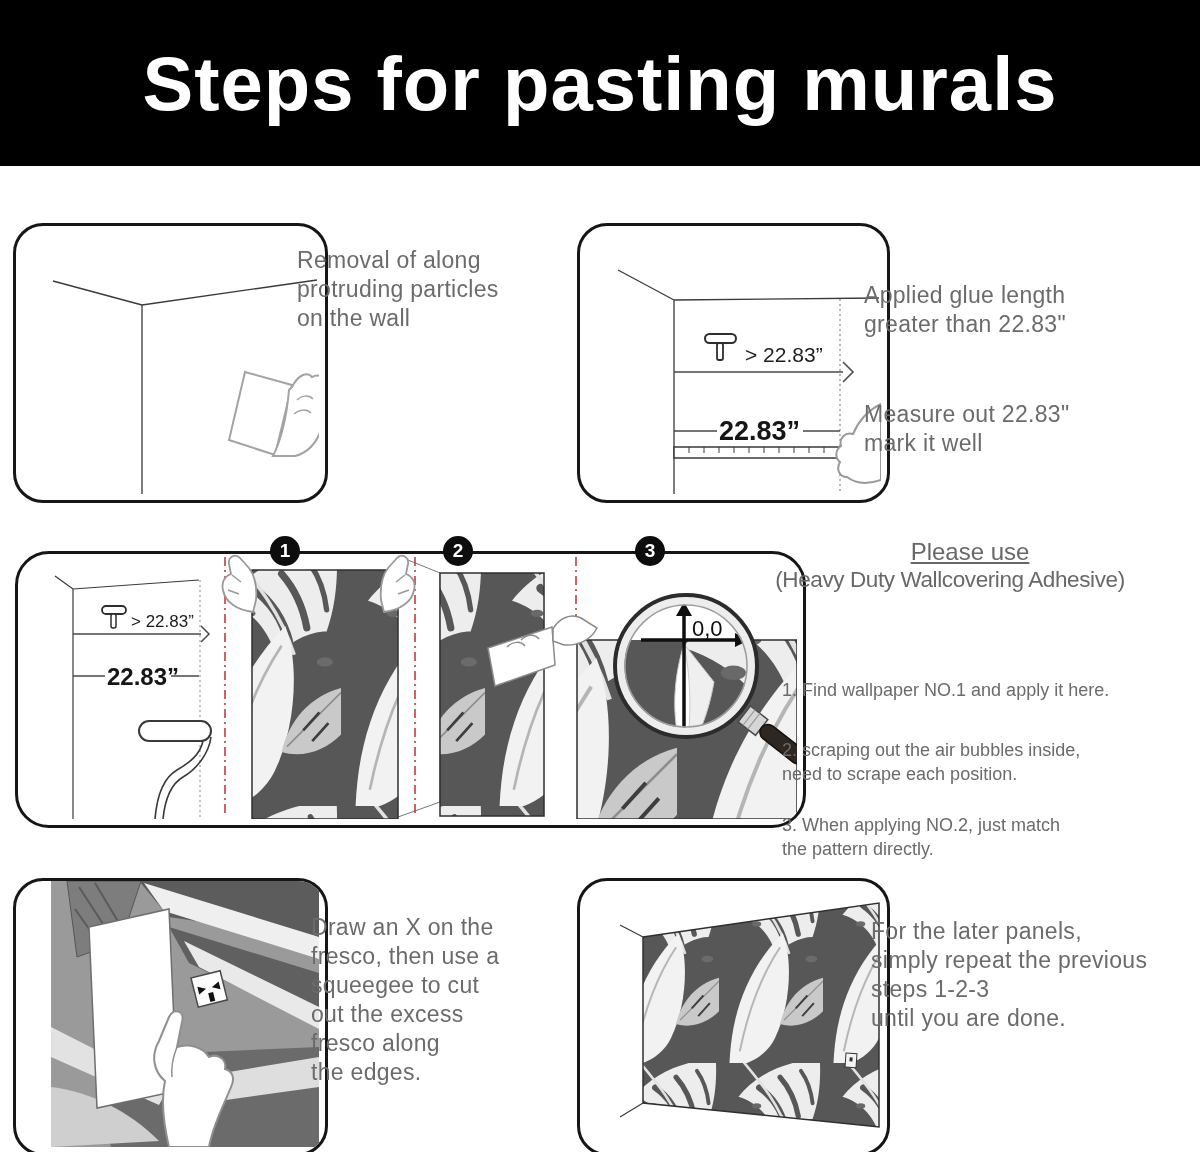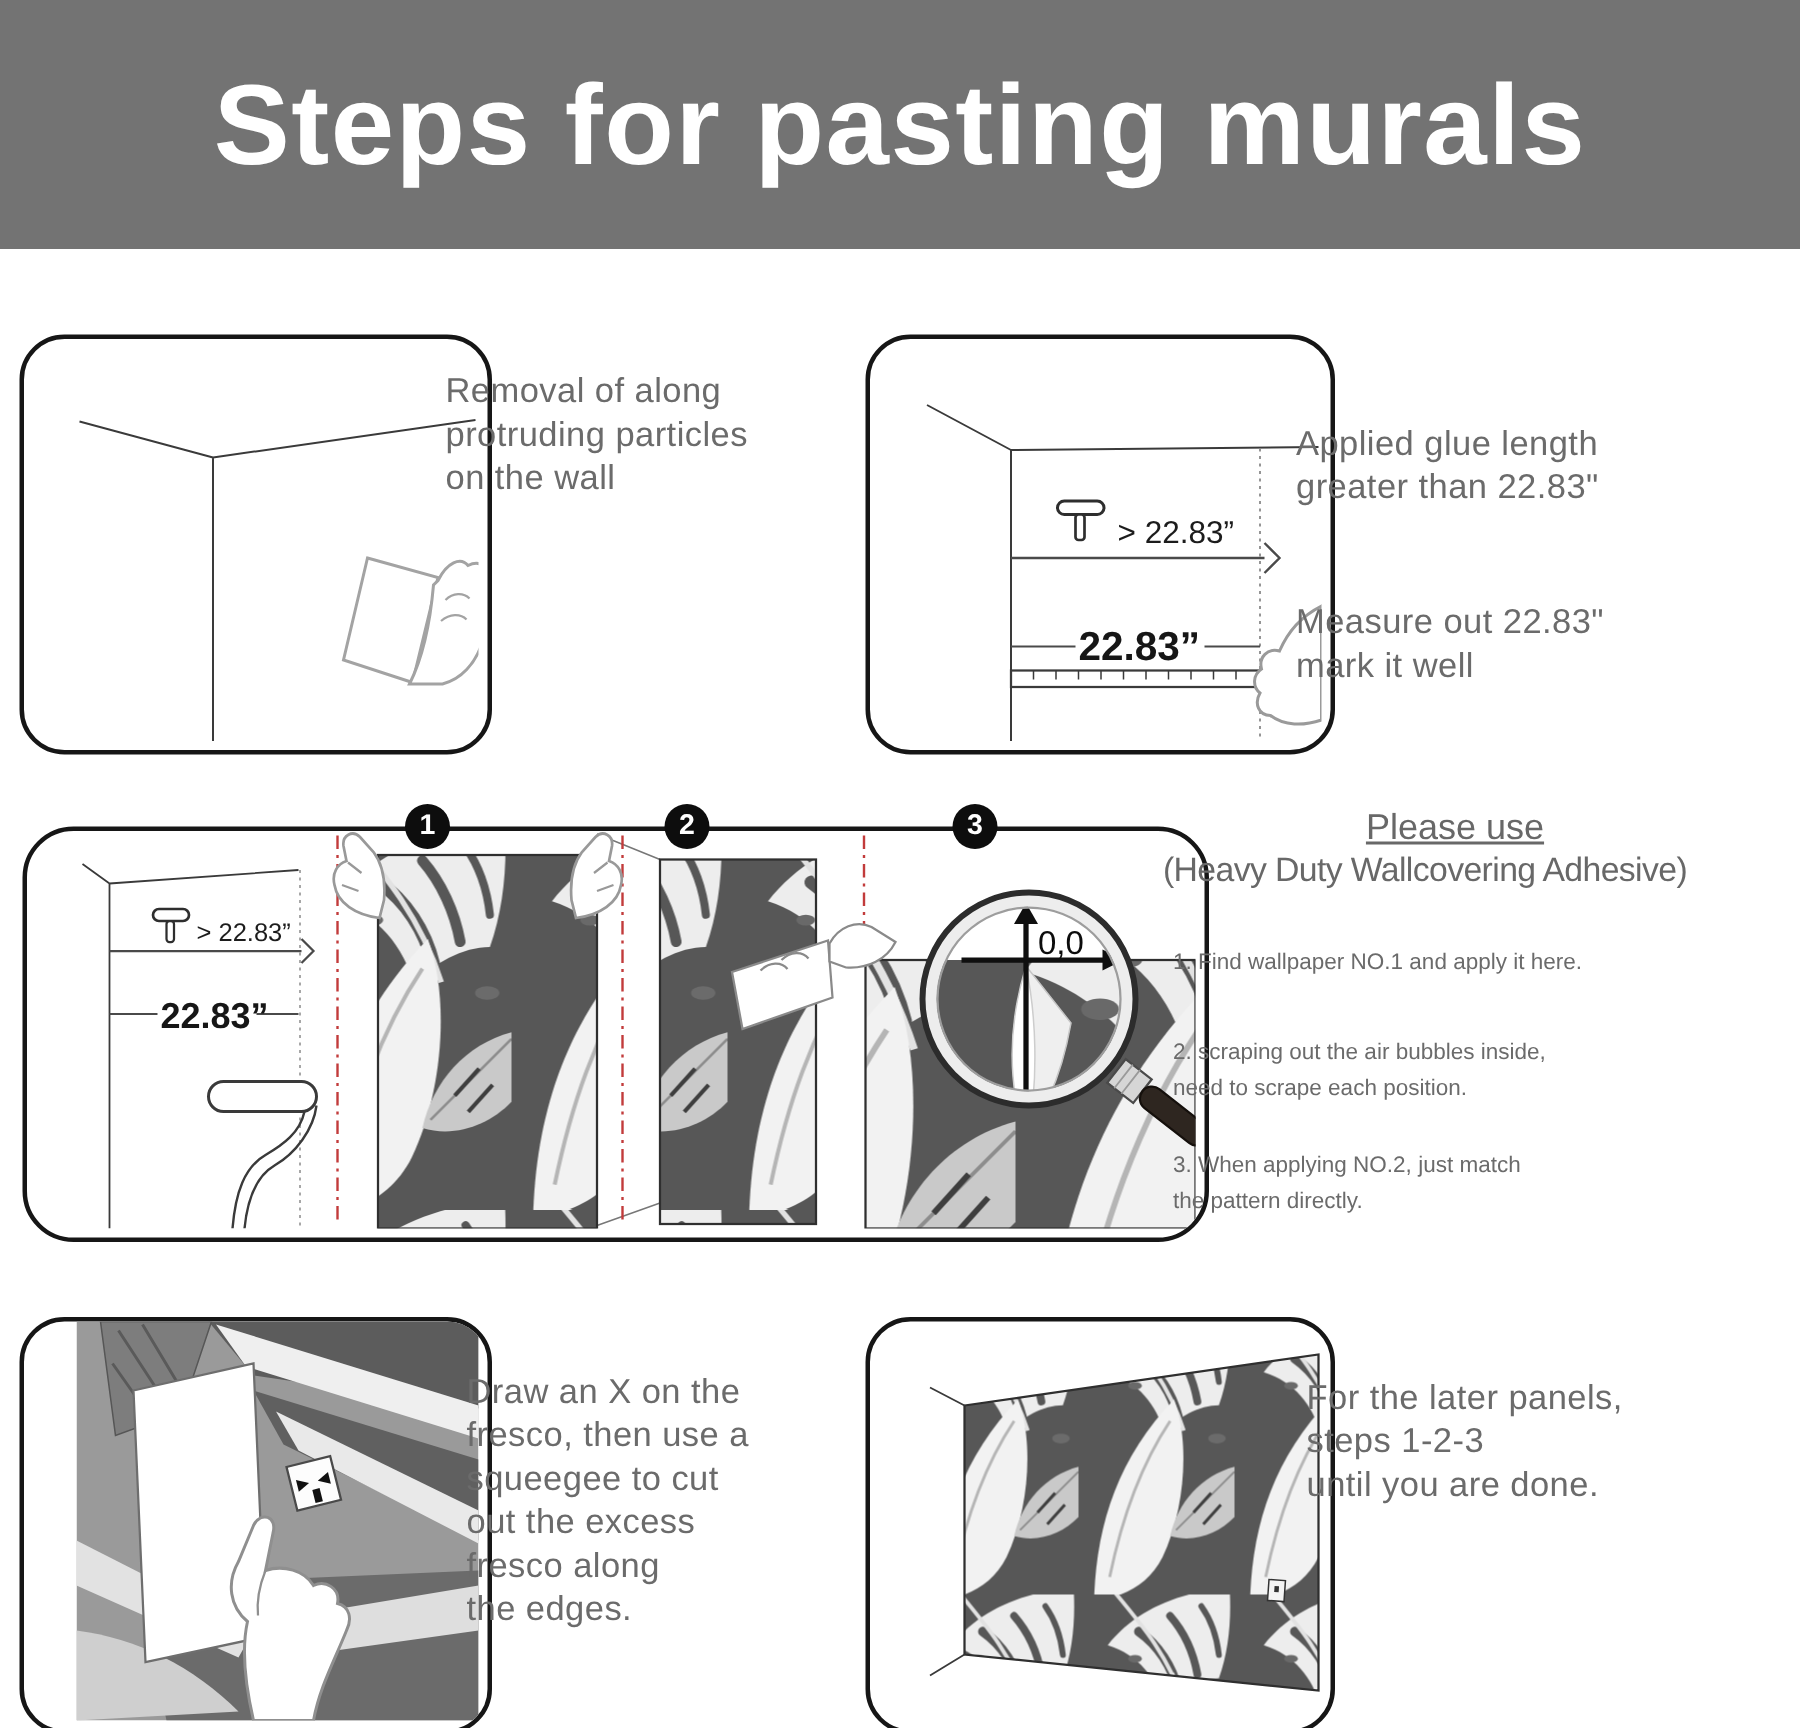--- a/index.html
+++ b/index.html
@@ -1,32 +1,32 @@
 <!DOCTYPE html>
 <html><head>
 <meta charset="utf-8">
 <style>
   html,body{margin:0;padding:0;background:#ffffff;}
   #stage{position:relative;width:1200px;height:1152px;background:#fff;overflow:hidden;
          font-family:"Liberation Sans",sans-serif;}
   
-  #hdr{position:absolute;left:0;top:0;width:1200px;height:166px;background:#737373;
+  #hdr{position:absolute;left:0;top:0;width:1200px;height:166px;background:#000000;
        display:flex;align-items:center;justify-content:center;}
   #hdr .t{color:#fff;font-size:76px;font-weight:700;letter-spacing:1px;}
   
   .panel{position:absolute;background:#fff;border:3px solid #161616;border-radius:30px;overflow:hidden;padding-left:35px;}
   .panel svg{display:block;}
   
   .cap{position:absolute;color:#6b6b6b;font-size:23px;line-height:29px;letter-spacing:.3px;white-space:nowrap;}
   
   .note-title{position:absolute;left:770px;top:538px;width:400px;text-align:center;
               color:#686868;font-size:24px;white-space:nowrap;text-decoration:underline;}
   .note-sub{position:absolute;left:750px;top:567px;width:400px;text-align:center;
             color:#686868;font-size:22.5px;letter-spacing:-0.4px;white-space:nowrap;}
-  .note-item{position:absolute;left:782px;color:#6b6b6b;font-size:15px;line-height:24px;white-space:nowrap;}
+  .note-item{position:absolute;left:782px;color:#6b6b6b;font-size:18px;line-height:24px;white-space:nowrap;margin-top:48px;}
   
   .badge{position:absolute;width:30px;height:30px;border-radius:50%;background:#0d0d0d;color:#fff;
          display:flex;align-items:center;justify-content:center;font-size:19px;font-weight:700;z-index:5;}
   .svgtext{font-family:"Liberation Sans",sans-serif;}
 </style>
 </head>
 <body>
 
 <div id="stage">
 
@@ -250,17 +250,18 @@
       <polygon points="28,56 264,22 264,246 28,222" fill="none" stroke="#2f2f2f" stroke-width="1.5"></polygon>
       <path d="M28 56 L5 44 M28 222 L5 236" stroke="#3a3a3a" stroke-width="1.2" fill="none"></path>
       <g transform="translate(231,172) rotate(4)">
         <rect x="0" y="0" width="11" height="14" fill="#f4f4f4" stroke="#333" stroke-width="1"></rect>
         <rect x="4" y="4" width="3" height="4" fill="#333"></rect>
       </g>
     </svg>
   </div>
   <div class="cap" style="left:871px;top:917px">
     <div>For the later panels,</div>
+    <div>simply repeat the previous</div>
     <div>steps 1-2-3</div>
     <div>until you are done.</div>
   </div>
 
 </div>
 
 </body></html>

